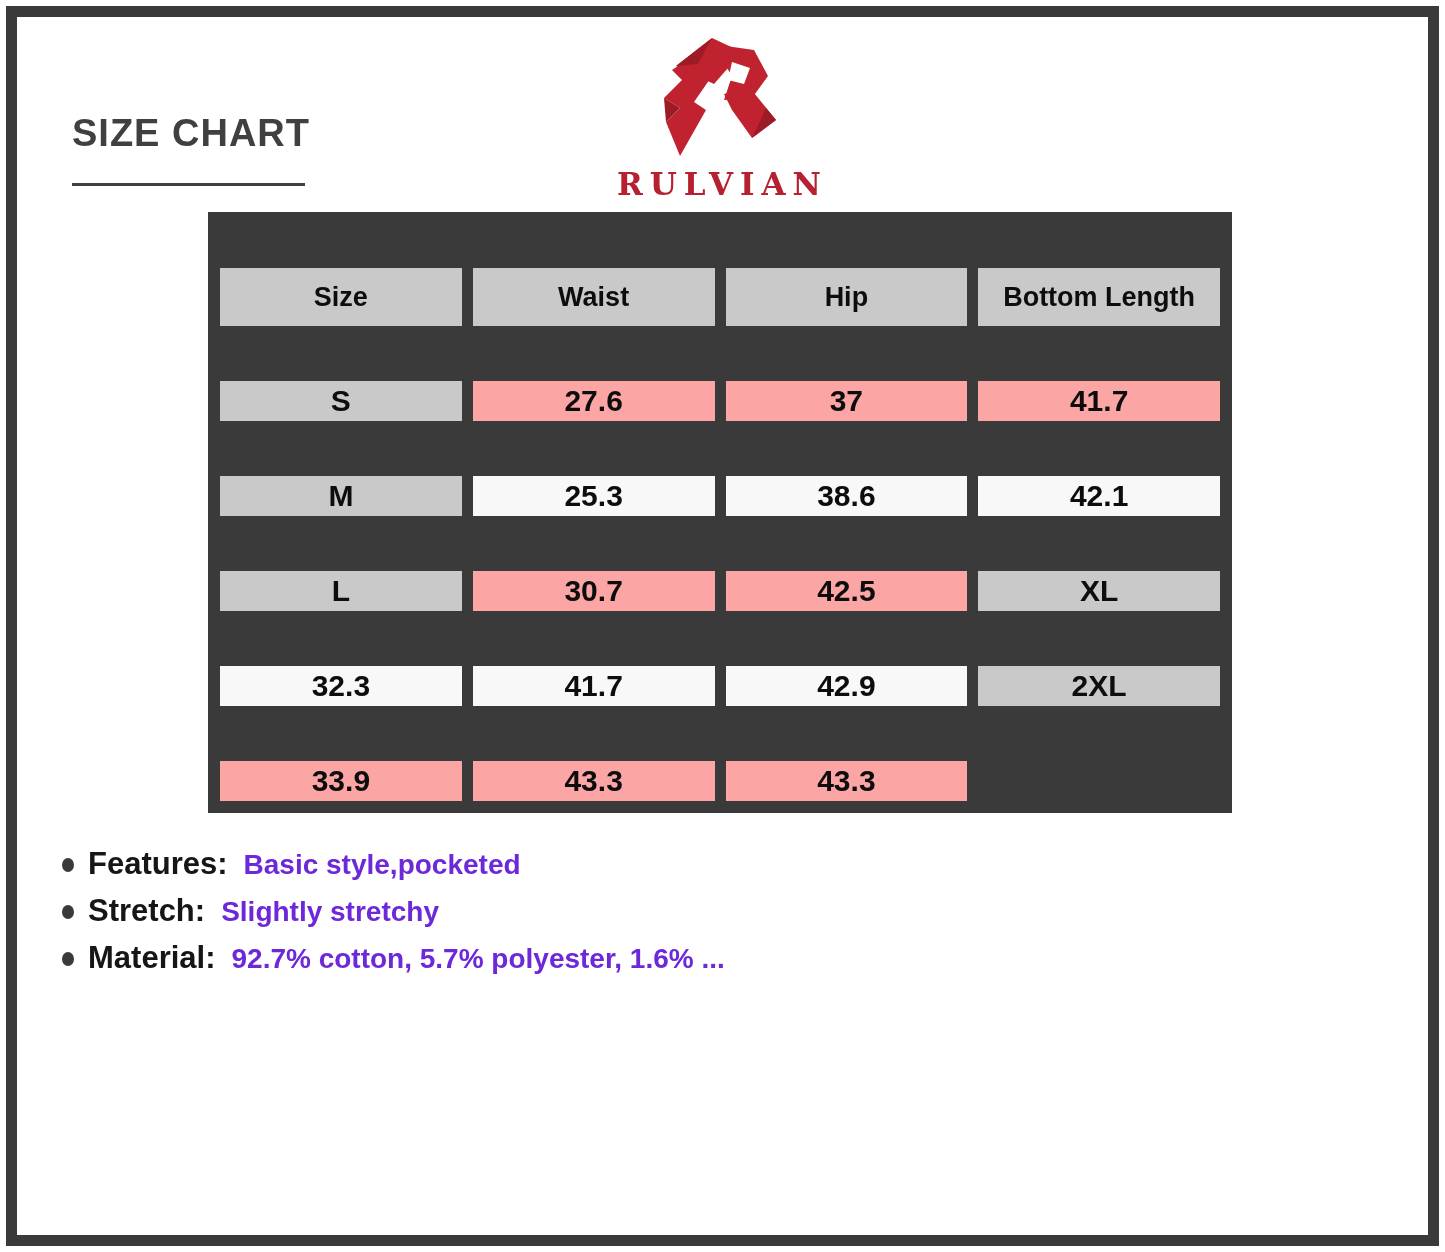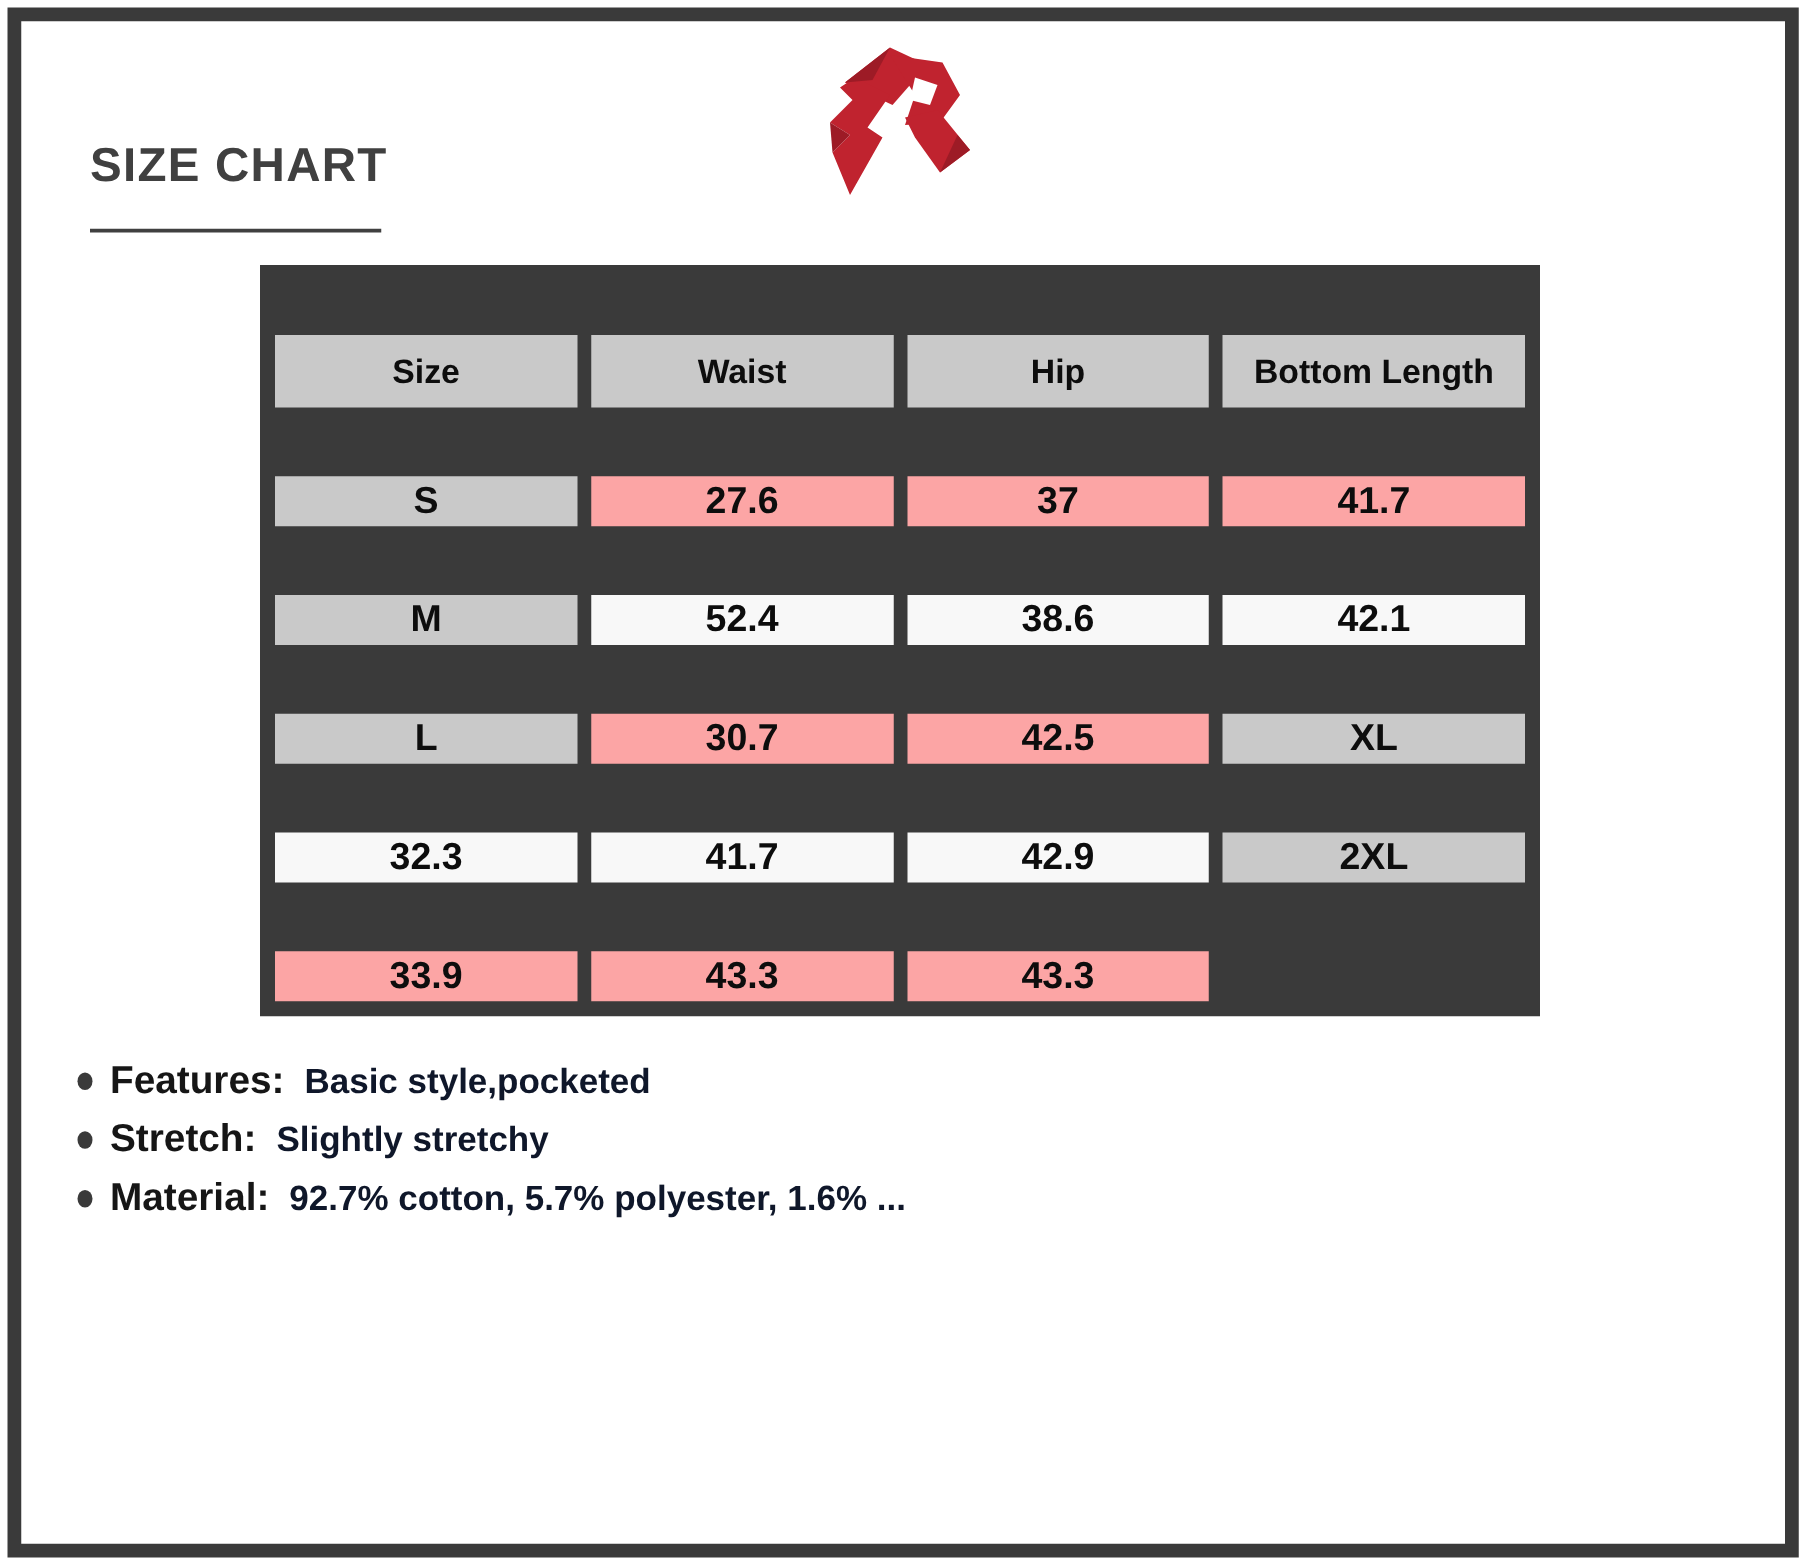--- a/index.html
+++ b/index.html
@@ -47,21 +47,21 @@
   
   .details{
     position:absolute;left:62px;top:846px;display:flex;flex-direction:column;gap:9px;
   }
   .detail-item{display:flex;align-items:baseline;height:38px;}
   .bullet{
     width:12px;height:14px;border-radius:50%;background:#3a3a3a;
     align-self:center;margin-right:14px;flex:0 0 auto;
   }
   .detail-label{font-size:31px;font-weight:bold;color:#161616;margin-right:16px;white-space:nowrap;}
-  .detail-value{font-size:28px;font-weight:bold;color:#0f172a;white-space:nowrap;}
+  .detail-value{font-size:28px;font-weight:bold;color:#6d28d9;white-space:nowrap;}
 </style>
 </head>
 <body>
 
 <div class="frame"></div>
 
 <div class="title">SIZE CHART</div>
 <div class="title-underline"></div>
 
 <div class="logo">
@@ -73,36 +73,37 @@
       <polygon points="36,26 64,40 46,66 58,74 32,120 18,86 32,72 16,62 34,44 24,34"></polygon>
       <polygon points="76,58 102,52 128,84 104,102 84,74"></polygon>
     </g>
     <g fill="#9d1b26">
       <polygon points="18,86 32,72 16,62"></polygon>
       <polygon points="104,102 128,84 118,72"></polygon>
       <polygon points="28,30 64,2 50,28"></polygon>
     </g>
     <polygon fill="#ffffff" points="84,26 102,32 96,48 80,44"></polygon>
   </svg>
+  <div class="logo-word">RULVIAN</div>
 </div>
 
 <div class="size-table">
 
   <div class="cell hcell">Size</div>
   <div class="cell hcell">Waist</div>
   <div class="cell hcell">Hip</div>
   <div class="cell hcell">Bottom Length</div>
 
   <div class="cell scell">S</div>
   <div class="cell dcell">27.6</div>
   <div class="cell dcell">37</div>
   <div class="cell dcell">41.7</div>
 
   <div class="cell scell">M</div>
-  <div class="cell dcell alt">52.4</div>
+  <div class="cell dcell alt">25.3</div>
   <div class="cell dcell alt">38.6</div>
   <div class="cell dcell alt">42.1</div>
 
   <div class="cell scell">L</div>
   <div class="cell dcell">30.7</div>
   <div class="cell dcell">42.5</div>
 
   <div class="cell scell">XL</div>
   <div class="cell dcell alt">32.3</div>
   <div class="cell dcell alt">41.7</div>

